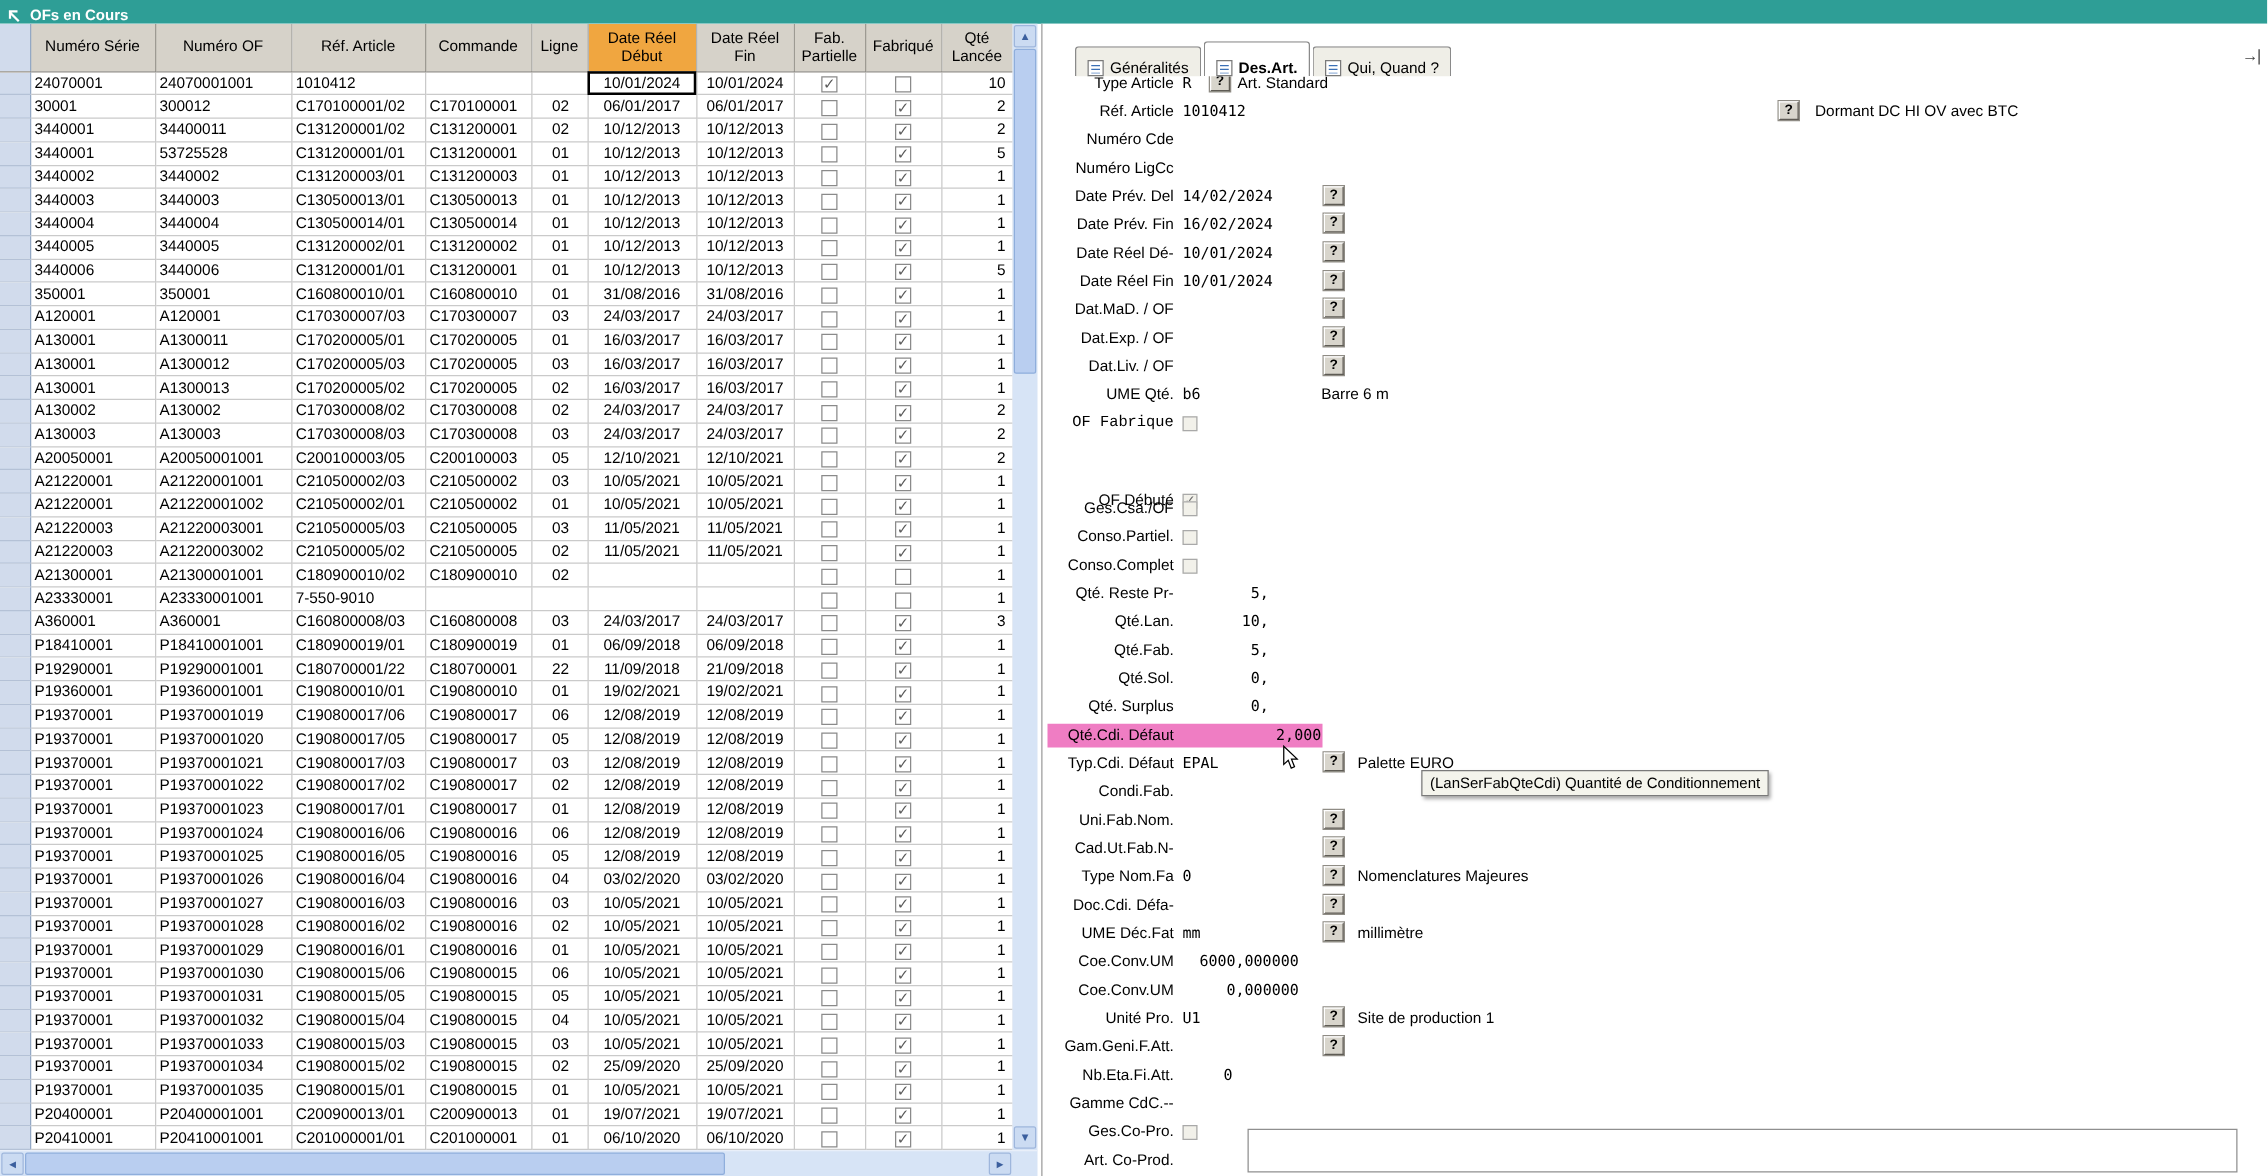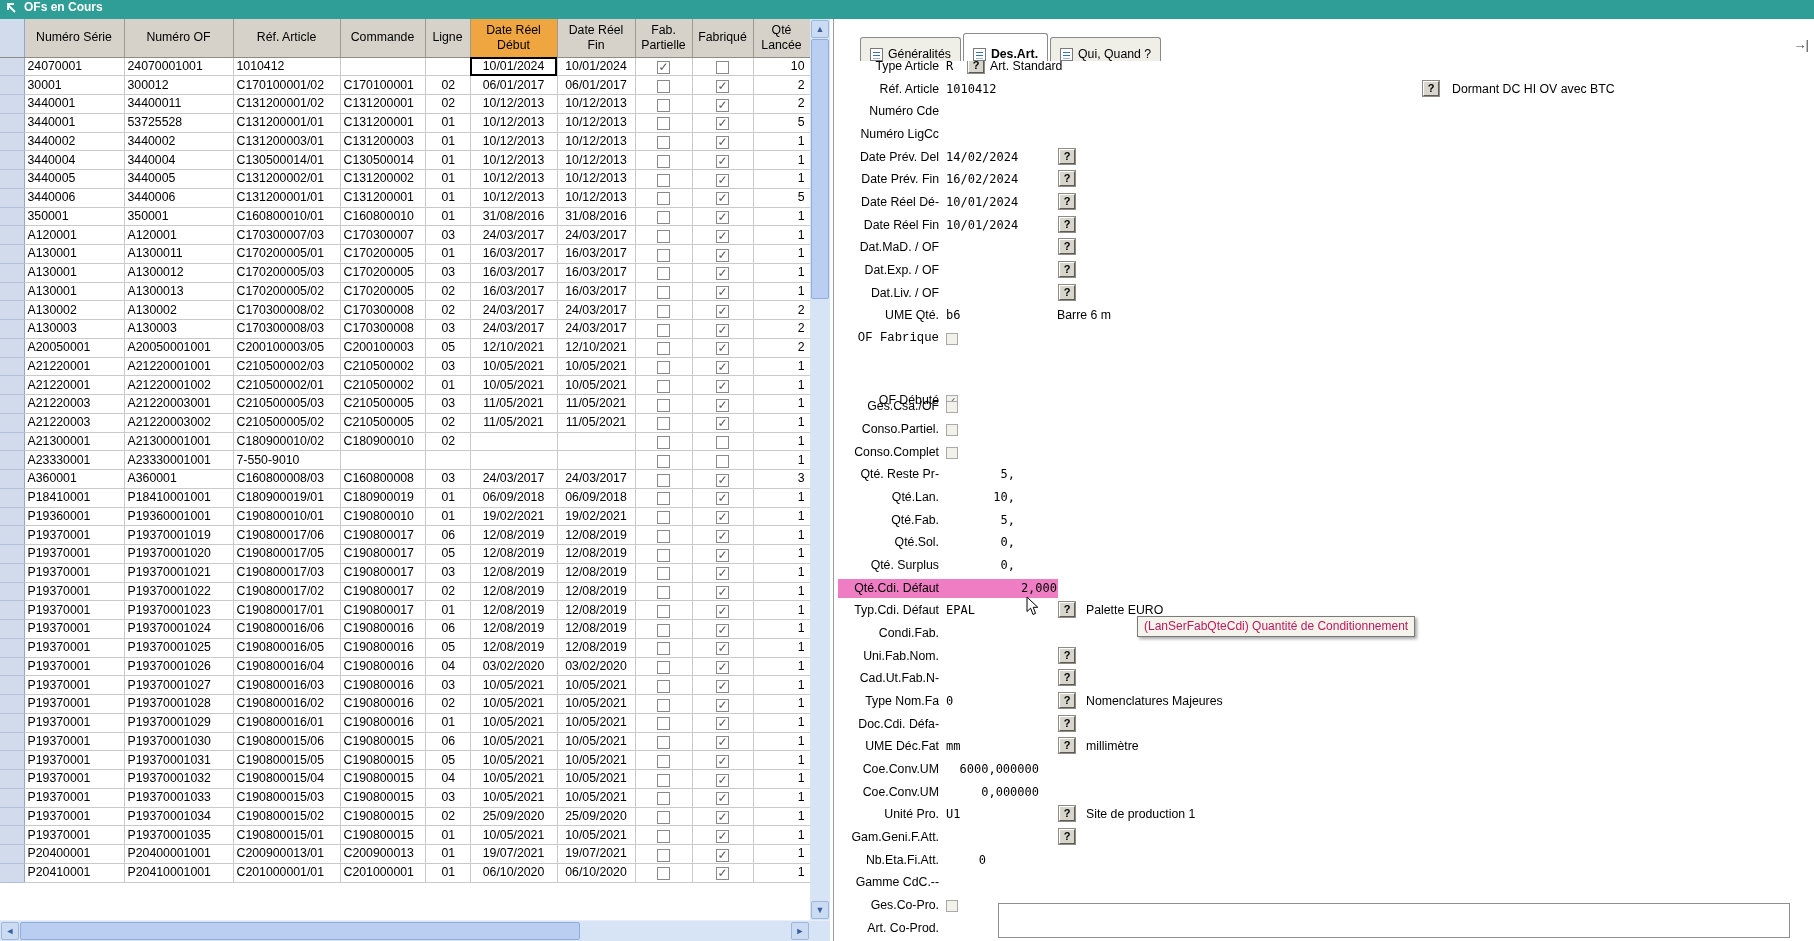--- a/index.html
+++ b/index.html
@@ -2,21 +2,21 @@
 <html style="--titlebar: #2E9E96; --sorted-header: #F0A640; --row-highlight: #EF7DC3;"><head>
 <meta charset="utf-8">
 <style>
   *{box-sizing:border-box;margin:0;padding:0}
   html,body{width:1814px;height:941px;overflow:hidden}
   body{font-family:"Liberation Sans",sans-serif;font-size:12.3px;color:#000;background:#fff}
   #window{position:relative;width:1814px;height:941px;background:#fff;overflow:hidden}
 
   
   .titlebar{position:absolute;top:0;left:0;right:0;height:19px;background:var(--titlebar,#2E9E96);
-    color:#fff;display:flex;align-items:flex-start;gap:6px;padding-left:4px;font-weight:bold;font-size:12px}
+    color:#fff;display:flex;align-items:flex-end;gap:6px;padding-left:4px;font-weight:bold;font-size:12px}
 
   .main{position:absolute;top:19px;left:0;right:0;bottom:0}
 
   
   .left-pane{position:absolute;left:0;top:0;width:810px;height:901px;overflow:hidden;background:#fff}
   table.grid{border-collapse:collapse;table-layout:fixed;width:810px}
   .grid th,.grid td{overflow:hidden;white-space:nowrap}
   .grid thead th{height:38px;background:#D6D2C9;border-right:1px solid #9D9A92;border-bottom:1px solid #8F8C85;
     font-weight:normal;text-align:center;white-space:pre-line;line-height:1.2;vertical-align:middle;padding:1px;font-size:12.3px}
   .grid thead th.sorted{background:var(--sorted-header,#F0A640)}
@@ -75,21 +75,21 @@
   .fdesc{position:absolute;left:252px;line-height:23px;white-space:nowrap}
   .fdesc.inline{left:156px}
   .fdesc.far{left:618px}
   .fdesc.near{left:223px}
   .fchk{position:absolute;left:112px;top:6px;width:12px;height:12px;background:#F2F1EA;border:1px solid #A9A9A9;
     font-size:11px;line-height:10px;color:#6F6F6F;text-align:center;z-index:1}
   .fchk.on::before{content:"✓"}
   .bigbox{position:absolute;left:164px;top:884px;width:792px;height:35px;border:1px solid #8F8F8F;background:#fff}
 
   .tooltip{position:absolute;left:303px;top:597px;background:#F4F4EC;border:1px solid #7A7A7A;
-    box-shadow:2px 2px 3px rgba(0,0,0,.35);padding:2px 6px 3px;font-size:12px;white-space:nowrap;z-index:50;color:#be185d}
+    box-shadow:2px 2px 3px rgba(0,0,0,.35);padding:2px 6px 3px;font-size:12px;white-space:nowrap;z-index:50;color:#000000}
   .cursor{position:absolute;left:192px;top:577px;z-index:60;pointer-events:none}
 </style>
 </head>
 <body>
 
 <div id="window">
 
   <div class="titlebar">
     <span style="display:inline-flex">
       <svg width="14" height="14" viewBox="0 0 14 14">
@@ -196,20 +196,33 @@
               <td class="col3">C131200003</td>
               <td class="col4">01</td>
               <td class="col5">10/12/2013</td>
               <td class="col6">10/12/2013</td>
               <td class="col7"><span class="gchk"></span></td>
               <td class="col8"><span class="gchk on"></span></td>
               <td class="col9">1</td>
             </tr>
             <tr>
               <td class="rowhdr"></td>
+              <td class="col0">3440003</td>
+              <td class="col1">3440003</td>
+              <td class="col2">C130500013/01</td>
+              <td class="col3">C130500013</td>
+              <td class="col4">01</td>
+              <td class="col5">10/12/2013</td>
+              <td class="col6">10/12/2013</td>
+              <td class="col7"><span class="gchk"></span></td>
+              <td class="col8"><span class="gchk on"></span></td>
+              <td class="col9">1</td>
+            </tr>
+            <tr>
+              <td class="rowhdr"></td>
               <td class="col0">3440004</td>
               <td class="col1">3440004</td>
               <td class="col2">C130500014/01</td>
               <td class="col3">C130500014</td>
               <td class="col4">01</td>
               <td class="col5">10/12/2013</td>
               <td class="col6">10/12/2013</td>
               <td class="col7"><span class="gchk"></span></td>
               <td class="col8"><span class="gchk on"></span></td>
               <td class="col9">1</td>
@@ -437,20 +450,33 @@
             </tr>
             <tr>
               <td class="rowhdr"></td>
               <td class="col0">P18410001</td>
               <td class="col1">P18410001001</td>
               <td class="col2">C180900019/01</td>
               <td class="col3">C180900019</td>
               <td class="col4">01</td>
               <td class="col5">06/09/2018</td>
               <td class="col6">06/09/2018</td>
+              <td class="col7"><span class="gchk"></span></td>
+              <td class="col8"><span class="gchk on"></span></td>
+              <td class="col9">1</td>
+            </tr>
+            <tr>
+              <td class="rowhdr"></td>
+              <td class="col0">P19290001</td>
+              <td class="col1">P19290001001</td>
+              <td class="col2">C180700001/22</td>
+              <td class="col3">C180700001</td>
+              <td class="col4">22</td>
+              <td class="col5">11/09/2018</td>
+              <td class="col6">21/09/2018</td>
               <td class="col7"><span class="gchk"></span></td>
               <td class="col8"><span class="gchk on"></span></td>
               <td class="col9">1</td>
             </tr>
             <tr>
               <td class="rowhdr"></td>
               <td class="col0">P19360001</td>
               <td class="col1">P19360001001</td>
               <td class="col2">C190800010/01</td>
               <td class="col3">C190800010</td>

